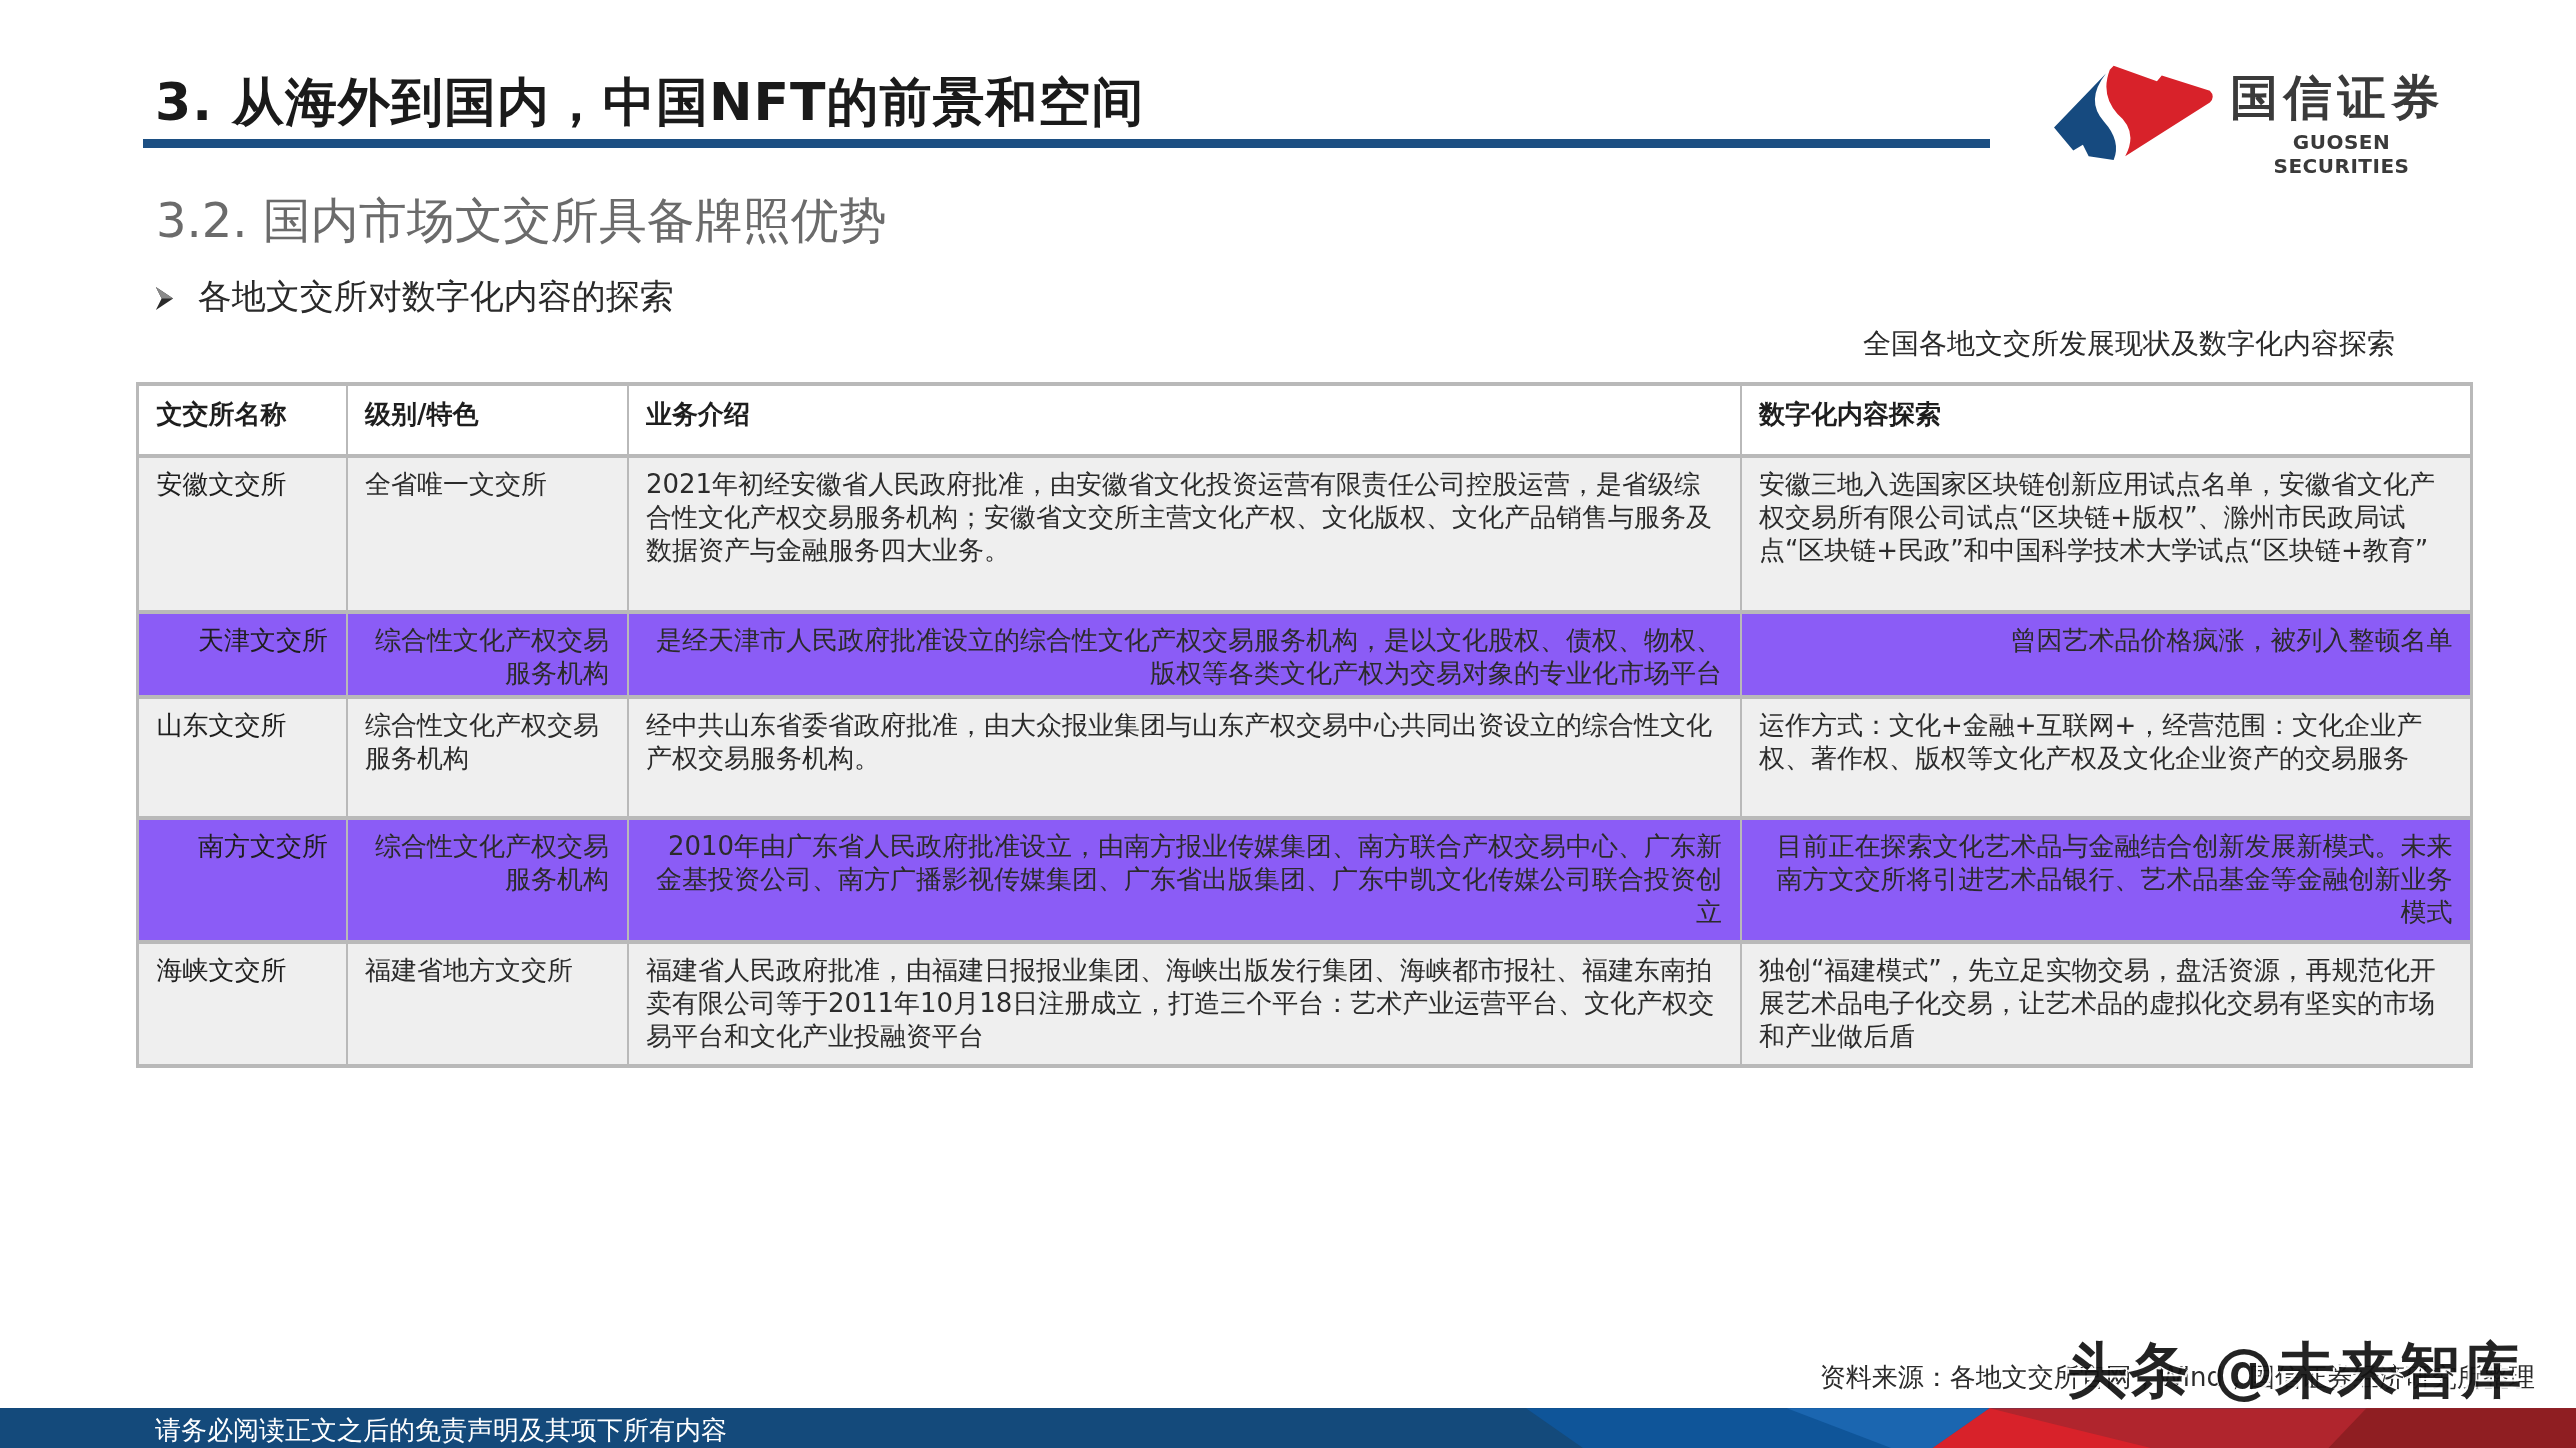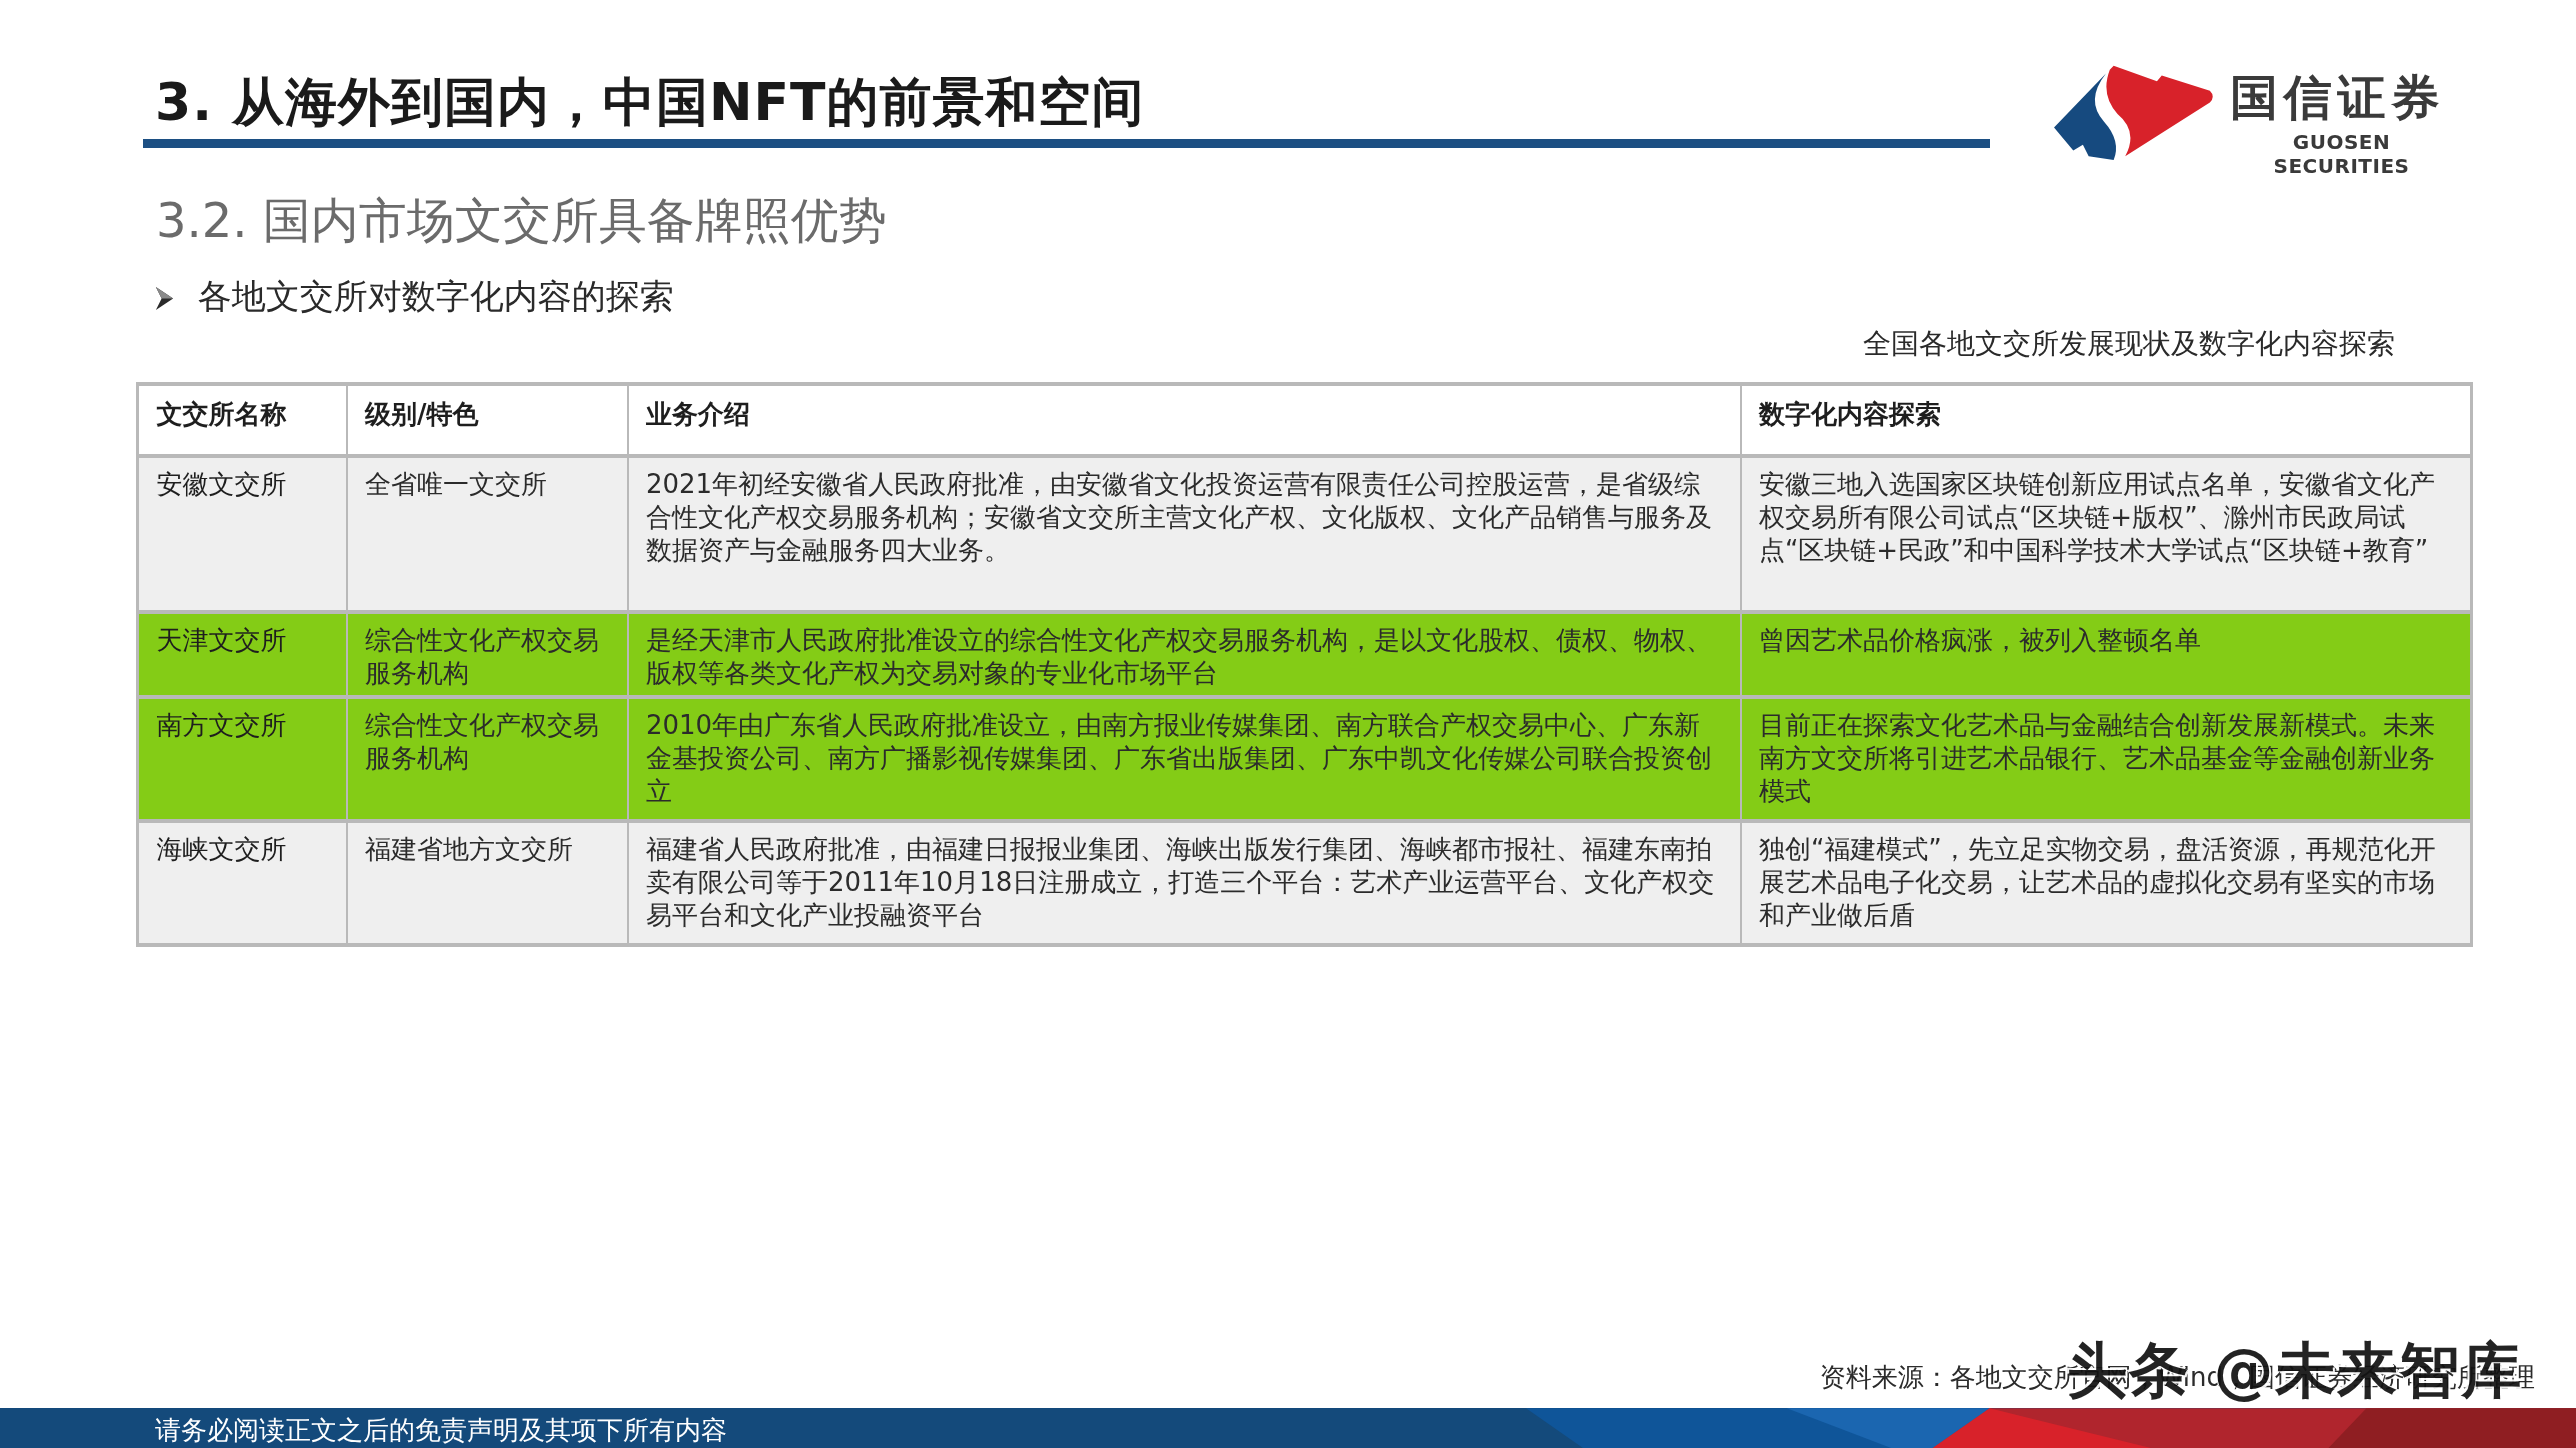--- a/index.html
+++ b/index.html
@@ -52,21 +52,21 @@
     border-left: 2.9px solid #b9b9b9; border-right: 2.9px solid #b9b9b9;
     border-top: 4.8px solid #b9b9b9; border-bottom: 4.8px solid #b9b9b9;
     vertical-align: top; text-align: left;
     padding: 9.7px 17.4px 5.8px 17.4px;
     font-size: 26px; line-height: 33px; color: #2b2b2b;
     font-weight: normal;
   }
   .data-table th { font-weight: bold; height: 72px; padding-top: 11.6px; color: #1e1e1e; }
   .data-table td.name-cell { font-weight: normal; color: #1e1e1e; }
   .data-table tr.shade td { background: #efefef; }
-  .data-table tr.plain td { background: #84cc16; }
+  .data-table tr.plain td { background: #8b5cf6; text-align: right; }
   .col1 { width: 209px; }
   .col2 { width: 281px; }
   .col3 { width: 1113px; }
   .col4 { width: 731px; }
 
   .source-line {
     position: absolute; right: 41px; top: 1360px;
     font-size: 26px; color: #2b2b2b;
   }
   .watermark {
@@ -133,20 +133,26 @@
       <td>全省唯一文交所</td>
       <td>2021年初经安徽省人民政府批准，由安徽省文化投资运营有限责任公司控股运营，是省级综合性文化产权交易服务机构；安徽省文交所主营文化产权、文化版权、文化产品销售与服务及数据资产与金融服务四大业务。</td>
       <td>安徽三地入选国家区块链创新应用试点名单，安徽省文化产权交易所有限公司试点“区块链+版权”、滁州市民政局试点“区块链+民政”和中国科学技术大学试点“区块链+教育”</td>
     </tr>
     <tr class="plain" style="height:84px">
       <td class="name-cell">天津文交所</td>
       <td>综合性文化产权交易服务机构</td>
       <td>是经天津市人民政府批准设立的综合性文化产权交易服务机构，是以文化股权、债权、物权、版权等各类文化产权为交易对象的专业化市场平台</td>
       <td>曾因艺术品价格疯涨，被列入整顿名单</td>
     </tr>
+    <tr class="shade" style="height:121px">
+      <td class="name-cell">山东文交所</td>
+      <td>综合性文化产权交易服务机构</td>
+      <td>经中共山东省委省政府批准，由大众报业集团与山东产权交易中心共同出资设立的综合性文化产权交易服务机构。</td>
+      <td>运作方式：文化+金融+互联网+，经营范围：文化企业产权、著作权、版权等文化产权及文化企业资产的交易服务</td>
+    </tr>
     <tr class="plain" style="height:124px">
       <td class="name-cell">南方文交所</td>
       <td>综合性文化产权交易服务机构</td>
       <td>2010年由广东省人民政府批准设立，由南方报业传媒集团、南方联合产权交易中心、广东新金基投资公司、南方广播影视传媒集团、广东省出版集团、广东中凯文化传媒公司联合投资创立</td>
       <td>目前正在探索文化艺术品与金融结合创新发展新模式。未来南方文交所将引进艺术品银行、艺术品基金等金融创新业务模式</td>
     </tr>
     <tr class="shade" style="height:124px">
       <td class="name-cell">海峡文交所</td>
       <td>福建省地方文交所</td>
       <td>福建省人民政府批准，由福建日报报业集团、海峡出版发行集团、海峡都市报社、福建东南拍卖有限公司等于2011年10月18日注册成立，打造三个平台：艺术产业运营平台、文化产权交易平台和文化产业投融资平台</td>

